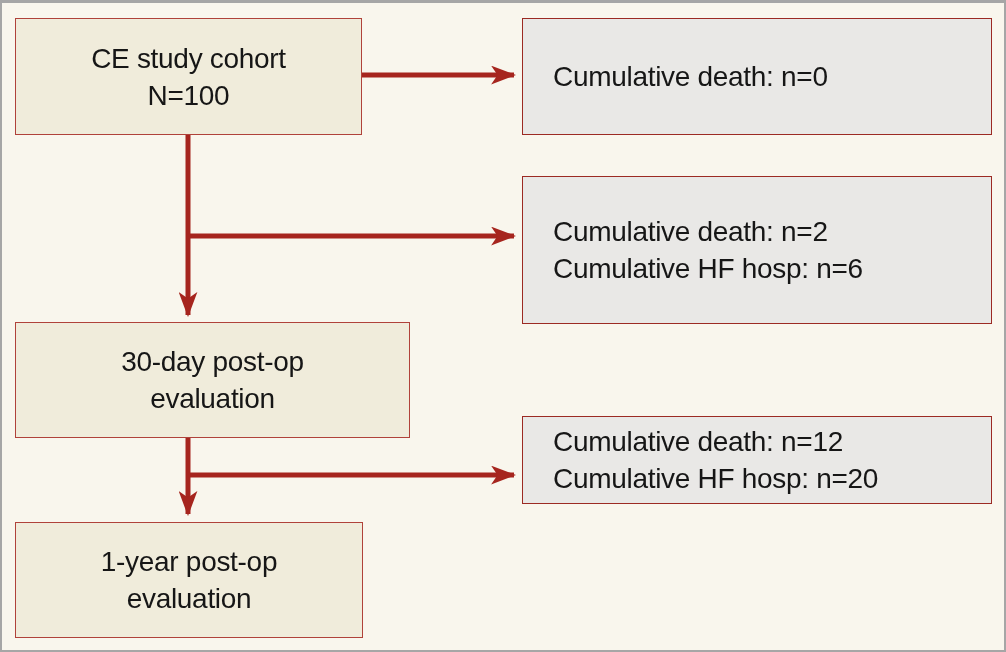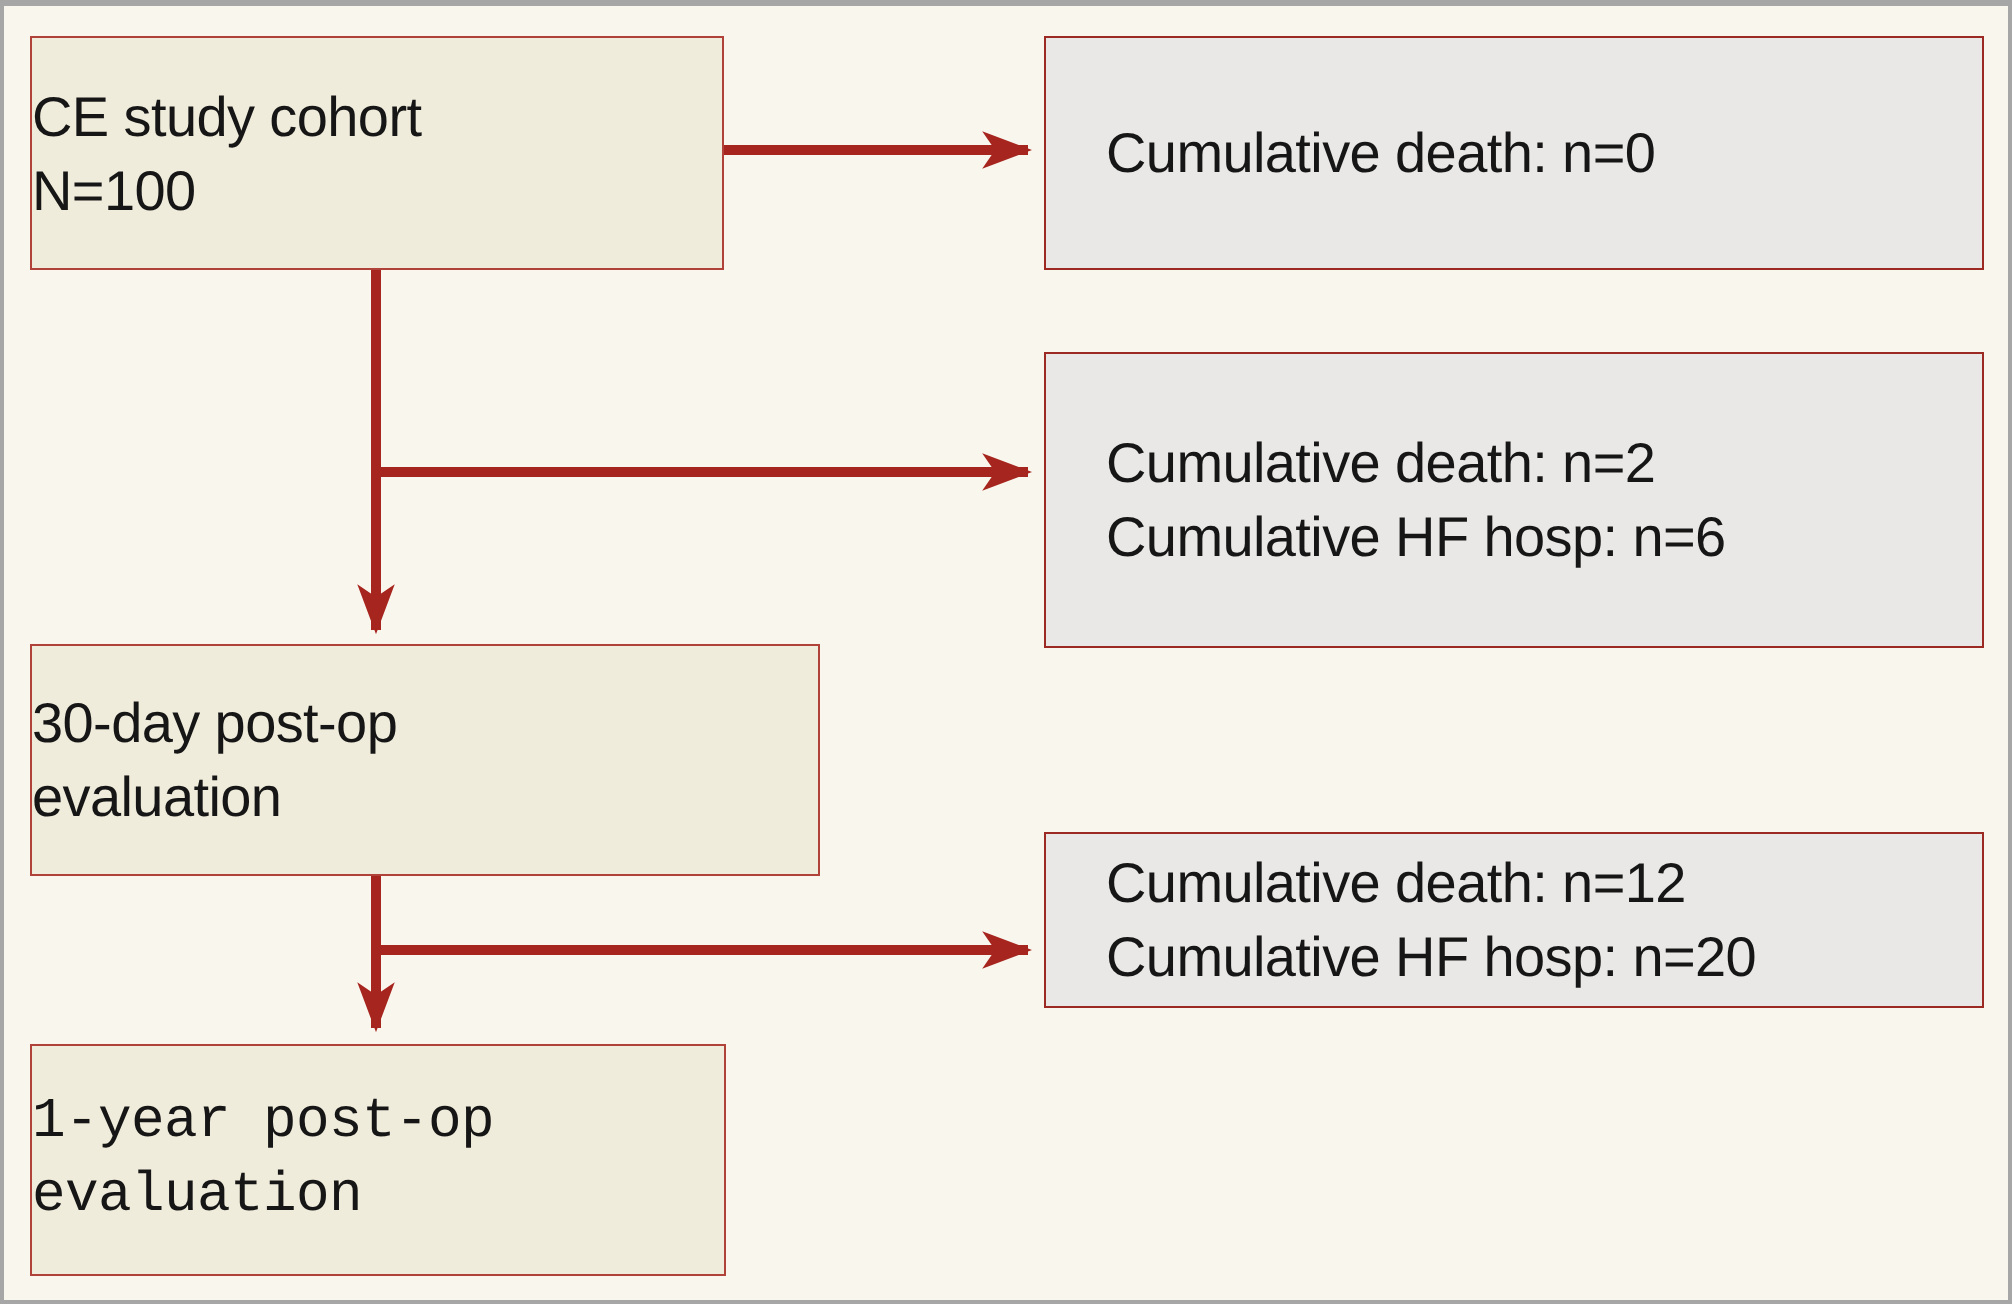--- a/index.html
+++ b/index.html
@@ -33,31 +33,31 @@
     flex-direction: column;
     justify-content: center;
     color: #161616;
     font-size: 28px;
     line-height: 37px;
     letter-spacing: -0.3px;
   }
   .stage {
     background: #f0ecdb;
     border: 1.5px solid #b0423a;
-    text-align: left;
+    text-align: center;
   }
   .outcome {
     background: #e9e8e6;
     border: 1.5px solid #9c2a23;
     text-align: left;
     padding-left: 30px;
   }
   #box-stage-0 { left: 13px;  top: 15px;  width: 347px; height: 117px; }
   #box-stage-1 { left: 13px;  top: 319px; width: 395px; height: 116px; }
-  #box-stage-2 { left: 13px;  top: 519px; width: 348px; height: 116px; font-family: Liberation Mono, monospace; }
+  #box-stage-2 { left: 13px;  top: 519px; width: 348px; height: 116px; }
   #box-outcome-0 { left: 520px; top: 15px;  width: 470px; height: 117px; }
   #box-outcome-1 { left: 520px; top: 173px; width: 470px; height: 148px; }
   #box-outcome-2 { left: 520px; top: 413px; width: 470px; height: 88px; }
 </style>
 </head>
 <body>
 
 <div class="canvas">
 
   <svg class="connectors" viewBox="0 0 1006 652" xmlns="http://www.w3.org/2000/svg">

